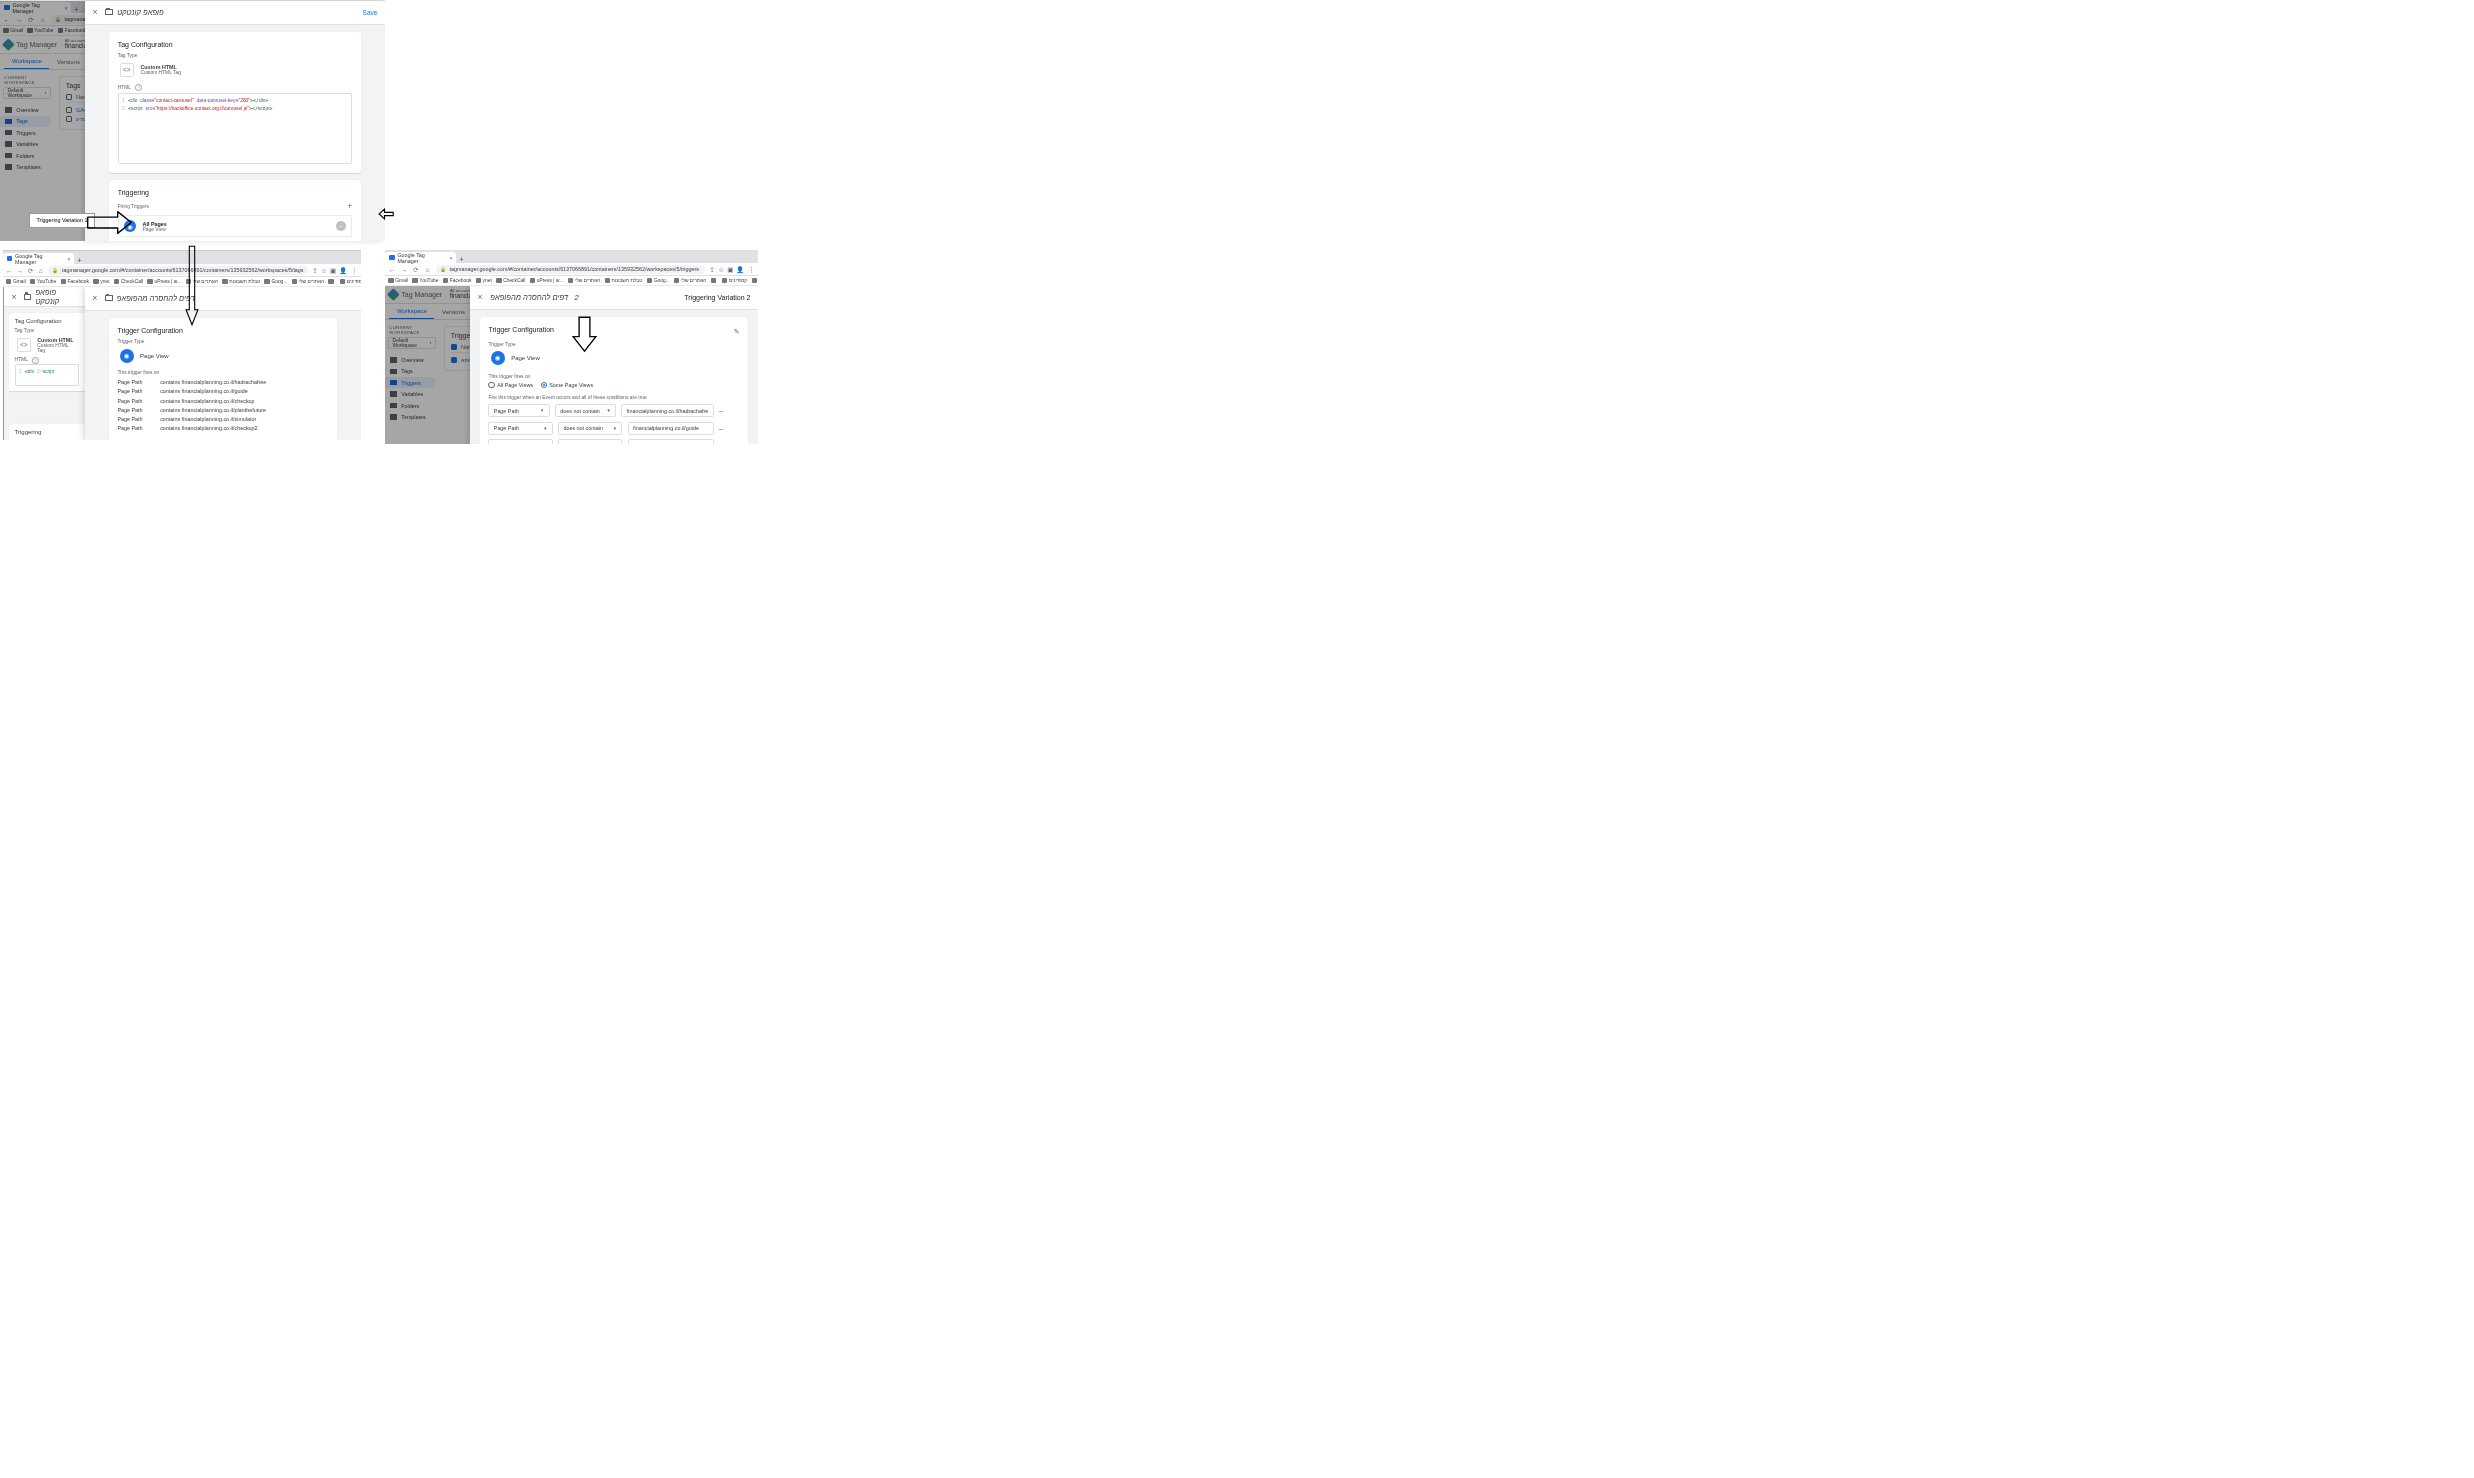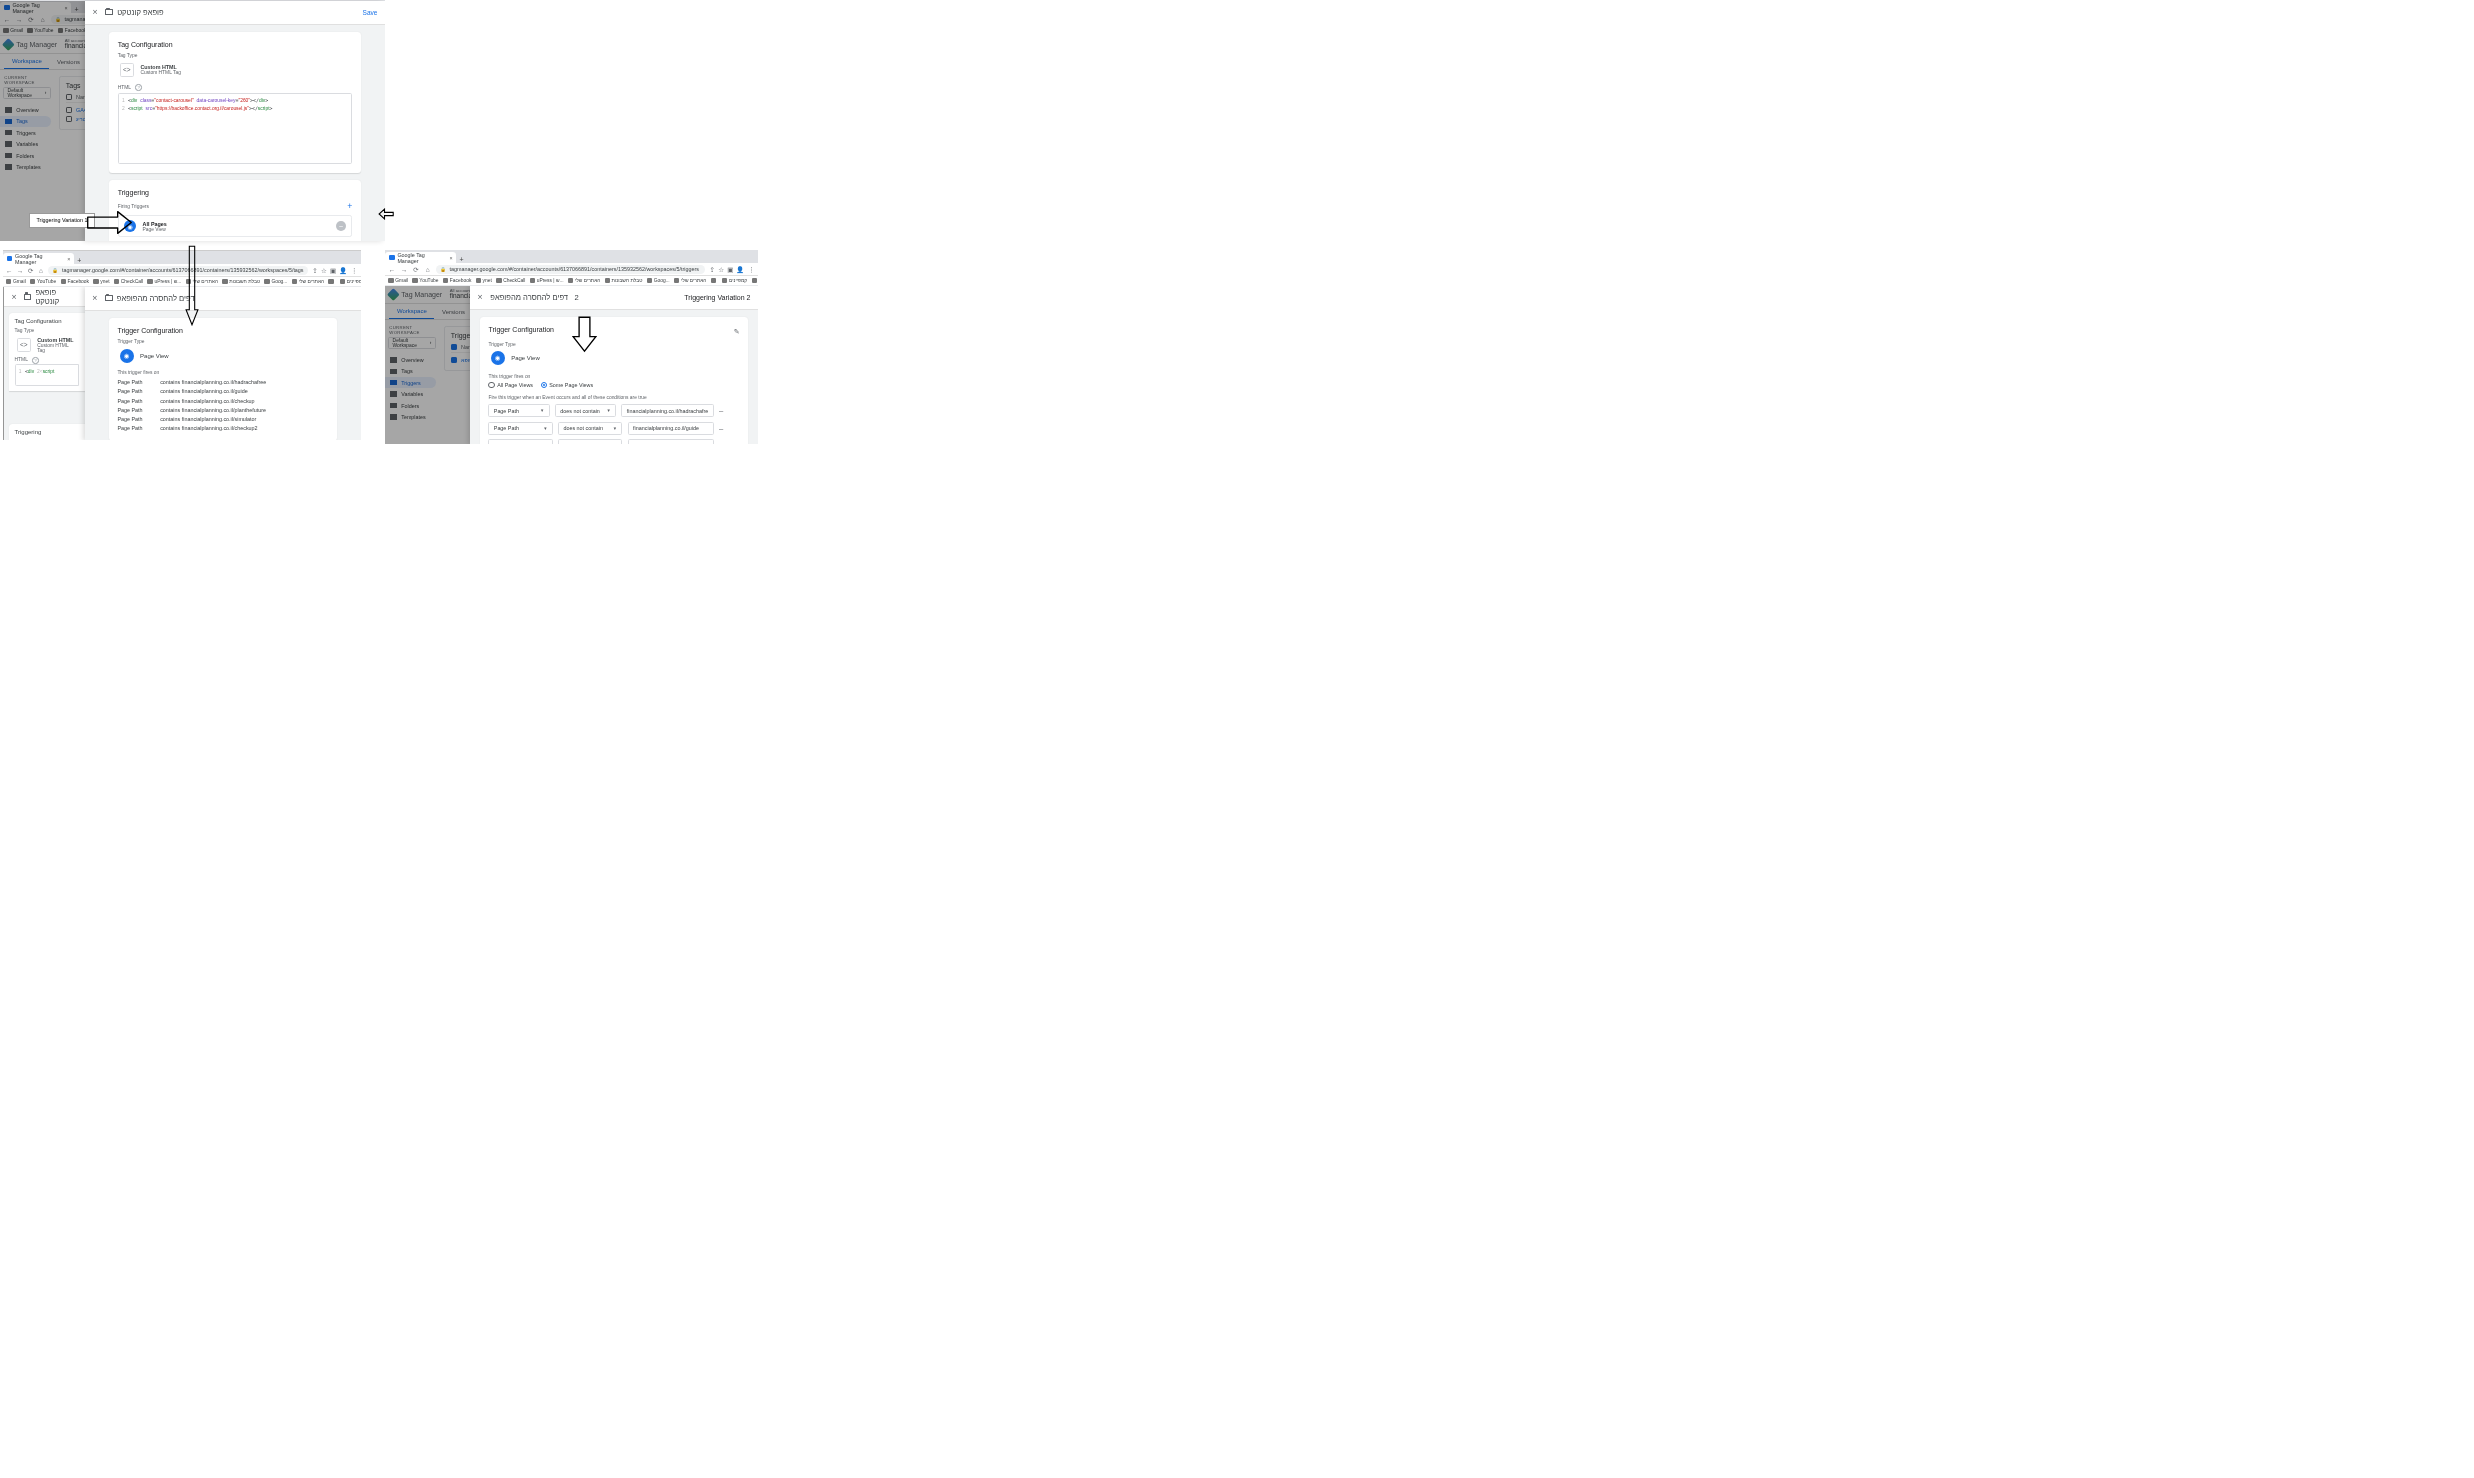--- a/index.html
+++ b/index.html
@@ -41,21 +41,21 @@
 .listcard h4{font-size:7px;font-weight:400;margin-bottom:4.3px;}
 .listhdr{display:flex;align-items:center;gap:4.3px;font-size:5.4px;color:#5f6368;border-bottom:0.5px solid #eee;padding-bottom:2.2px;margin-bottom:2.2px;}
 .listrow{display:flex;align-items:center;gap:4.3px;font-size:5.4px;color:#1a73e8;padding:1.6px 0;}
 .cb{width:6px;height:6px;border:0.8px solid #5f6368;border-radius:1.1px;cursor:pointer;}
 .cb.chk{background:#1a73e8;border-color:#1a73e8;}
 
 .dim{position:absolute;inset:0;background:rgba(0,0,0,0.35);} 
 .slide{position:absolute;top:0;right:0;bottom:0;background:#f1f3f4;box-shadow:-1.6px 0 5.4px rgba(0,0,0,.15);display:flex;flex-direction:column;}
 .slide .shead{height:24px;background:#fff;border-bottom:0.5px solid #e0e0e0;display:flex;align-items:center;padding:0 7.6px;gap:7.6px;}
 .slide .shead .x{font-size:8.7px;color:#5f6368;cursor:pointer;}
-.slide .stitle{font-size:7.6px;color:#3c4043;display:flex;align-items:center;gap:4.3px;}
+.slide .stitle{font-size:7.6px;color:#3c4043;display:flex;align-items:center;gap:4.3px;font-style:italic;}
 .slide .fold{width:7.6px;height:6px;border:0.8px solid #5f6368;border-radius:0.5px;position:relative;}
 .slide .fold:before{content:"";position:absolute;top:-2.2px;left:0;width:3.3px;height:1.6px;background:#5f6368;border-radius:0.5px 0.5px 0 0;}
 .slide .save{margin-left:auto;color:#1a73e8;font-size:6.5px;cursor:pointer;}
 .card{background:#fff;border-radius:3.3px;box-shadow:0 0.5px 1.1px rgba(0,0,0,.12);padding:8.7px;}
 .card h3{font-size:7px;font-weight:400;color:#202124;margin-bottom:5.4px;}
 .fieldlbl{font-size:4.9px;color:#5f6368;}
 .tagtype{display:flex;align-items:center;gap:6.5px;padding:4.3px 2.2px;}
 .tagtype .ticon{width:14px;height:14px;border:0.5px solid #dadce0;border-radius:1.6px;display:flex;align-items:center;justify-content:center;color:#5f6368;font-size:6.5px;}
 .code{border:0.5px solid #dadce0;border-radius:1.6px;font-family:Consolas,monospace;font-size:4.9px;padding:3.3px;white-space:pre;line-height:1.4;color:#3c4043;height:71px;overflow:auto;}
 .code .ln{color:#b8b8b8;user-select:none;margin-right:3.3px;}

